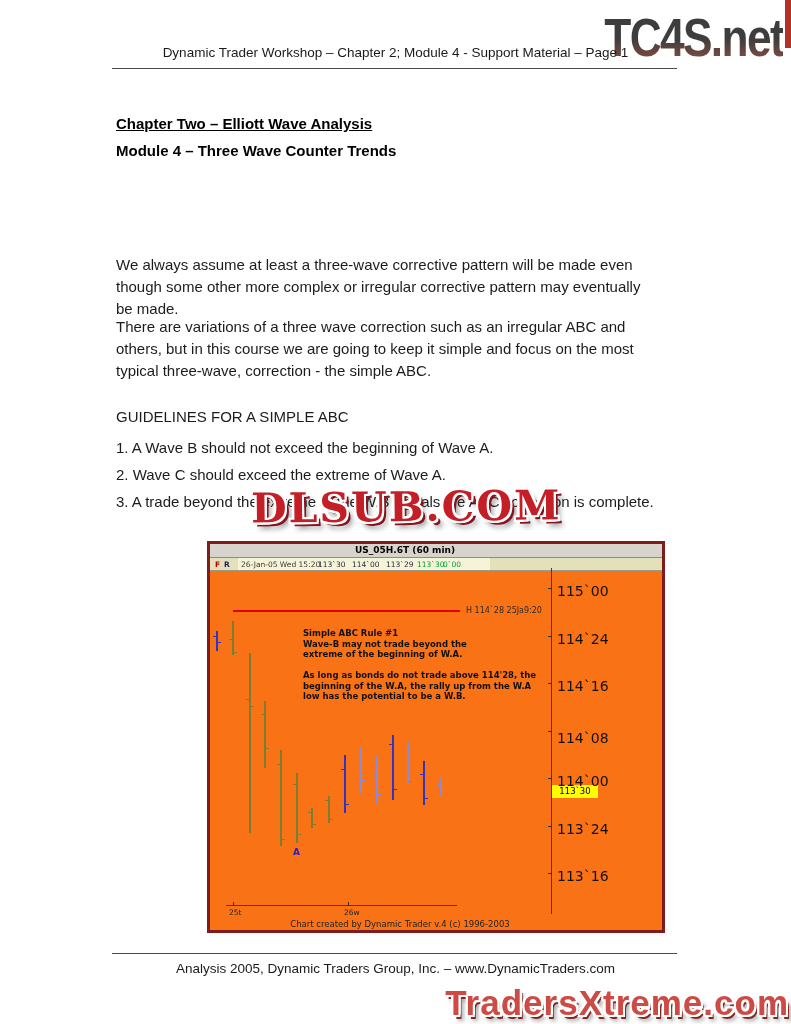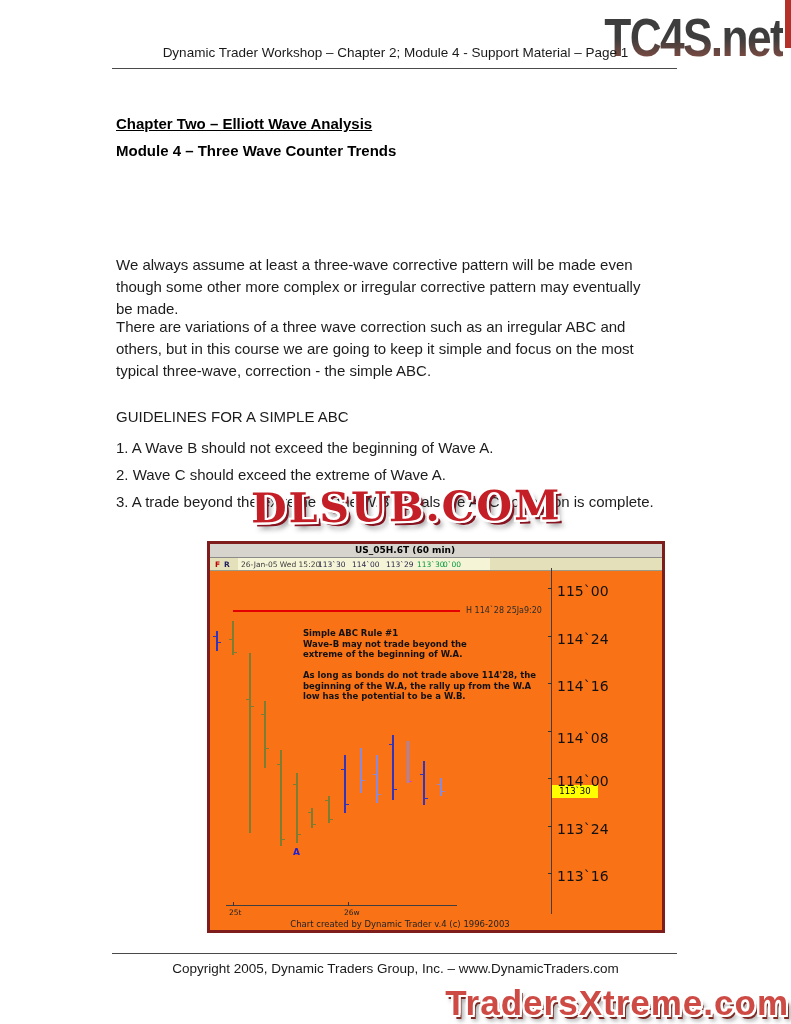--- a/index.html
+++ b/index.html
@@ -186,16 +186,16 @@
         <div class="ytick" style="top: 329px;"></div>
         <div class="ylab" style="top: 324px;">113`16</div>
         <div class="xtick" style="left: 23px;"></div>
         <div class="xlab" style="left: 19px;">25t</div>
         <div class="xtick" style="left: 138px;"></div>
         <div class="xlab" style="left: 134px;">26w</div>
       </div>
   </div>
 
   <div class="abs ftr-line"></div>
-  <div class="abs ftr-text">Copyright 2005, Dynamic Traders Group, Inc. – www.DynamicTraders.com</div>
+  <div class="abs ftr-text">Analysis 2005, Dynamic Traders Group, Inc. – www.DynamicTraders.com</div>
   <div class="abs txlogo">TradersXtreme.com</div>
 
 </div>
 
 </body></html>

